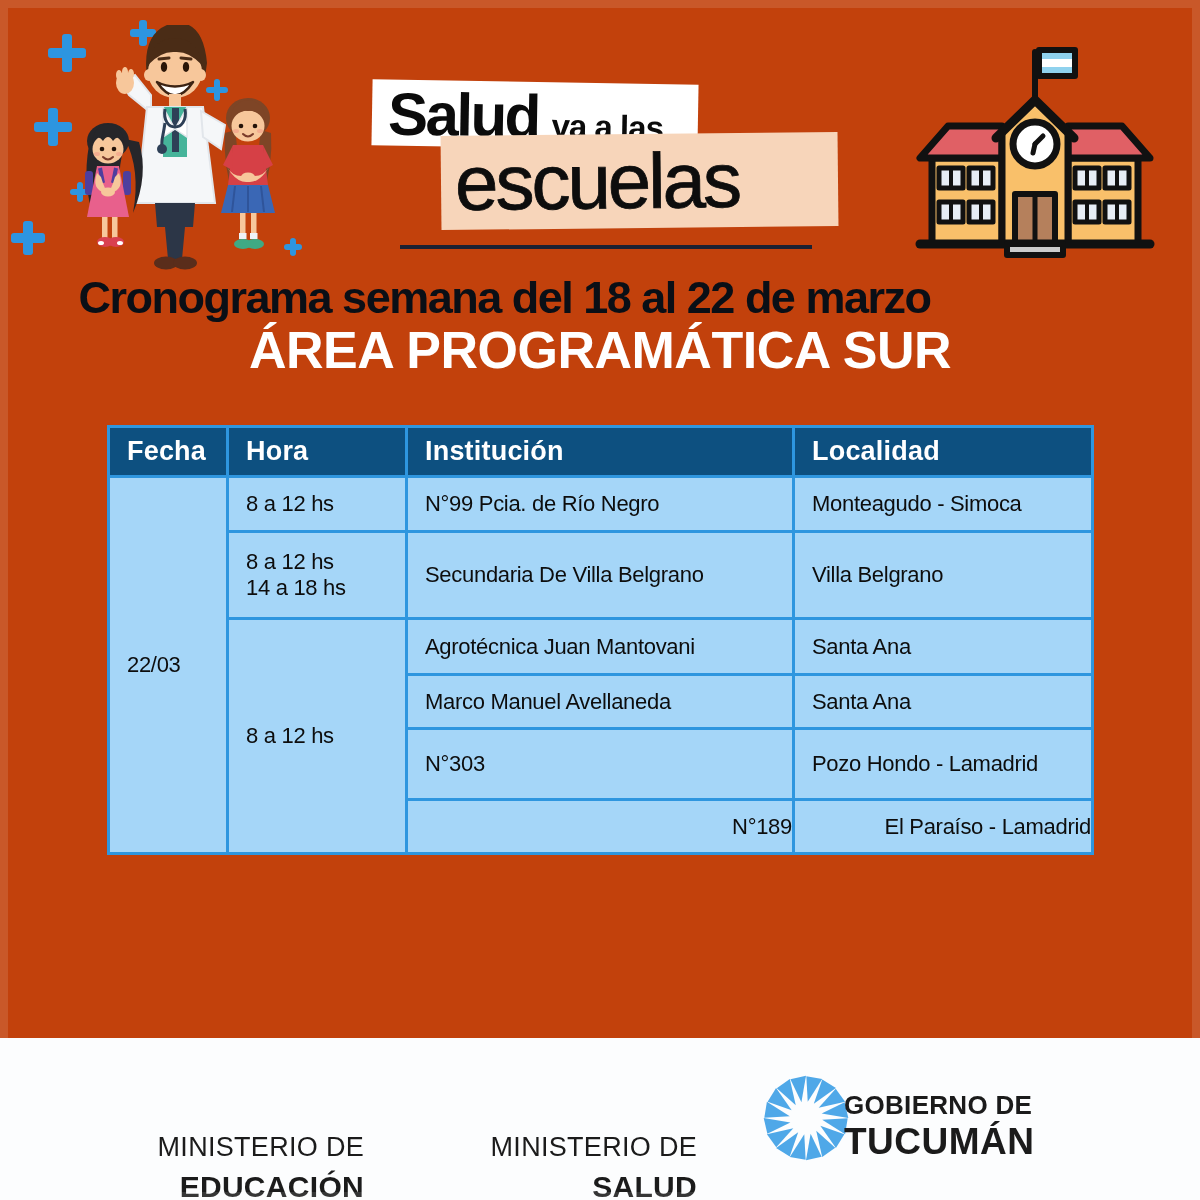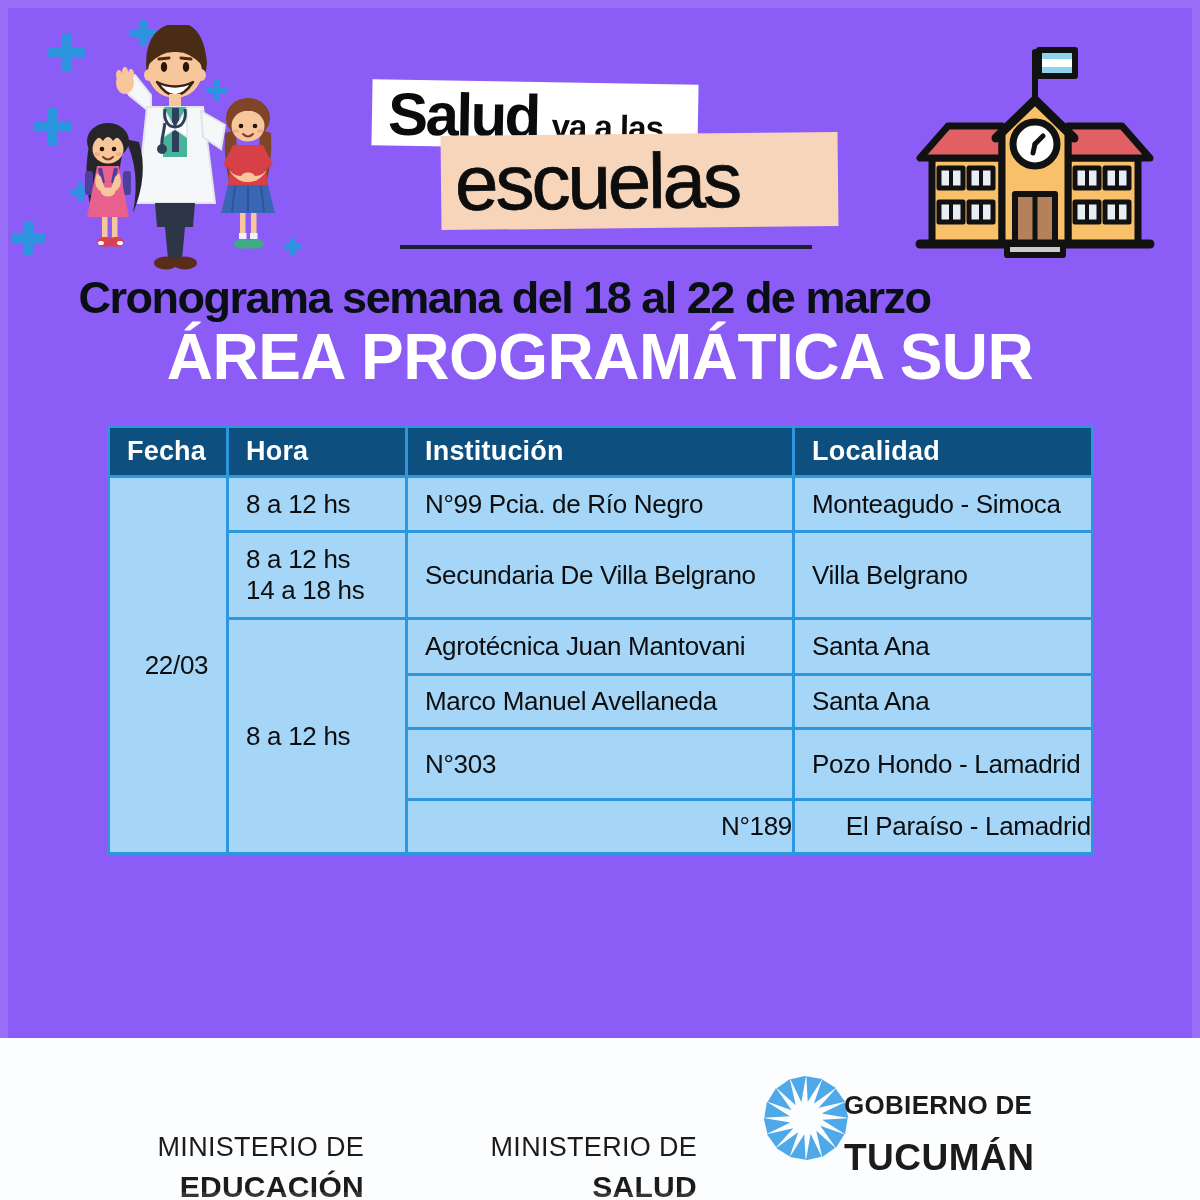--- a/index.html
+++ b/index.html
@@ -1,18 +1,18 @@
 <!DOCTYPE html>
 <html><head>
 <meta charset="utf-8">
 <style>
   html,body { margin:0; padding:0; }
   .canvas {
     position:relative; width:1200px; height:1200px; overflow:hidden;
-    background:#8b5cf6;
+    background:#c2410c;
     font-family:"Liberation Sans", sans-serif;
     -webkit-font-smoothing:antialiased;
   }
   .canvas::after{ content:''; position:absolute; inset:0;
     box-shadow:inset 0 0 0 8px rgba(255,255,255,0.12); pointer-events:none; }
 
   
   .plus { position:absolute; }
   .plus::before { content:''; position:absolute; left:36%; top:0; width:28%; height:100%;
     background:#2D95E0; border-radius:3px; }
@@ -31,46 +31,46 @@
     padding-left:14px; box-sizing:border-box; }
   .escuelas-word { font-size:78px; font-weight:500; letter-spacing:-3px; color:#0D0D0D;
     -webkit-text-stroke:0.8px #0D0D0D; line-height:1; }
   .title-underline { position:absolute; left:400px; top:245px; width:412px; height:4px;
     background:#1B2133; }
 
   
   .h1 { position:absolute; left:0; top:272px; width:1009px; text-align:center;
     font-size:45px; font-weight:700; color:#0A0F16; letter-spacing:-1.5px; }
   .h2 { position:absolute; left:0; top:320px; width:1200px; text-align:center;
-    font-size:64px; font-weight:700; color:#FFFFFF; letter-spacing:-0.5px; }
+    font-size:52px; font-weight:700; color:#FFFFFF; letter-spacing:-0.5px; }
 
   
   table.sched { position:absolute; left:107px; top:425px; width:987px;
     border-collapse:separate; border-spacing:3px; background:#2E96DF; table-layout:fixed; }
   table.sched th { background:#0D5080; color:#FFFFFF; font-size:27px; font-weight:700;
     text-align:left; padding:0 8px 0 17px; height:47px; letter-spacing:0.2px; }
-  table.sched td { background:#A5D6F8; color:#0D0D0D; font-size:26px;
+  table.sched td { background:#A5D6F8; color:#0D0D0D; font-size:22px;
     padding:0 0 0 17px; vertical-align:middle; letter-spacing:-0.3px; white-space:pre-line; }
-  td.date-cell { text-align:center; padding:0; font-size:27px; }
+  td.date-cell { text-align:left; padding:0; font-size:27px; }
   td.hora-span { vertical-align:top; padding-top:26px; }
   tr.r1 td{ height:52px; } tr.r2 td{ height:84px; } tr.r3 td{ height:53px; }
   tr.r4 td{ height:51px; } tr.r5 td{ height:68px; } tr.r6 td{ height:51px;text-align:right; }
 
   
   .footer-band { position:absolute; left:0; top:1038px; width:1200px; height:162px;
     background:#FCFDFE; }
   .ministry { position:absolute; text-align:right; color:#1B1B1B;margin-top:40px; }
   .ministry .l1 { font-size:27px; letter-spacing:0.3px; }
   .ministry .l2 { font-size:30px; font-weight:700; margin-top:7px; letter-spacing:0.3px; }
   .min-edu   { left:140px; top:1092px; width:224px; }
   .min-salud { left:470px; top:1092px; width:227px; }
   .gov-logo { position:absolute; left:760px; top:1072px; width:92px; height:92px; }
   .gov-text { position:absolute; left:844px; top:1090px; text-align:left; color:#1B1B1B; }
   .gov-text .l1 { font-size:26px; font-weight:700; letter-spacing:0.3px; }
-  .gov-text .l2 { font-size:37px; font-weight:700; letter-spacing:0.5px; margin-top:16px; }
+  .gov-text .l2 { font-size:37px; font-weight:700; letter-spacing:0.5px; margin-top:0; }
 
   .illustration { position:absolute; left:75px; top:25px; }
   .school { position:absolute; left:912px; top:36px; }
 </style>
 </head>
 <body>
 
 <div class="canvas">
 
   <div class="plus" style="left:48px; top:34px; width:38px; height:38px;"></div>

